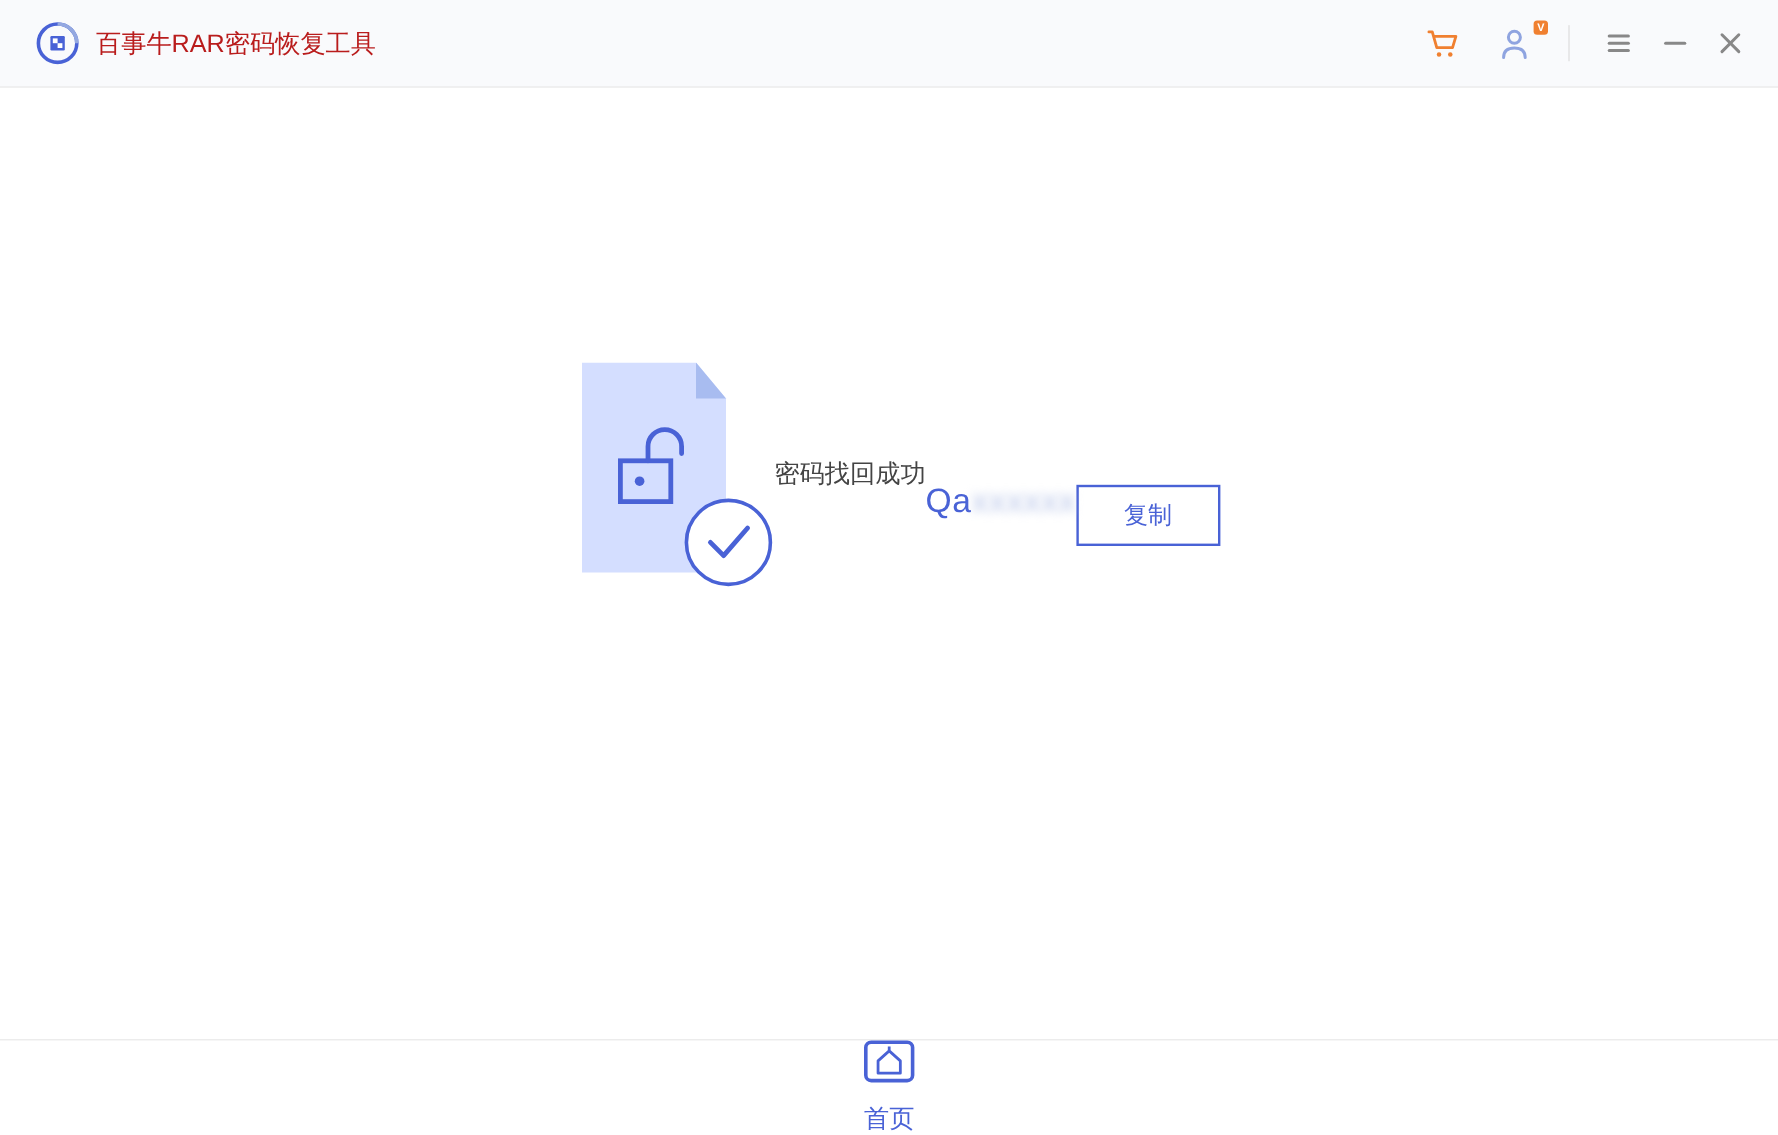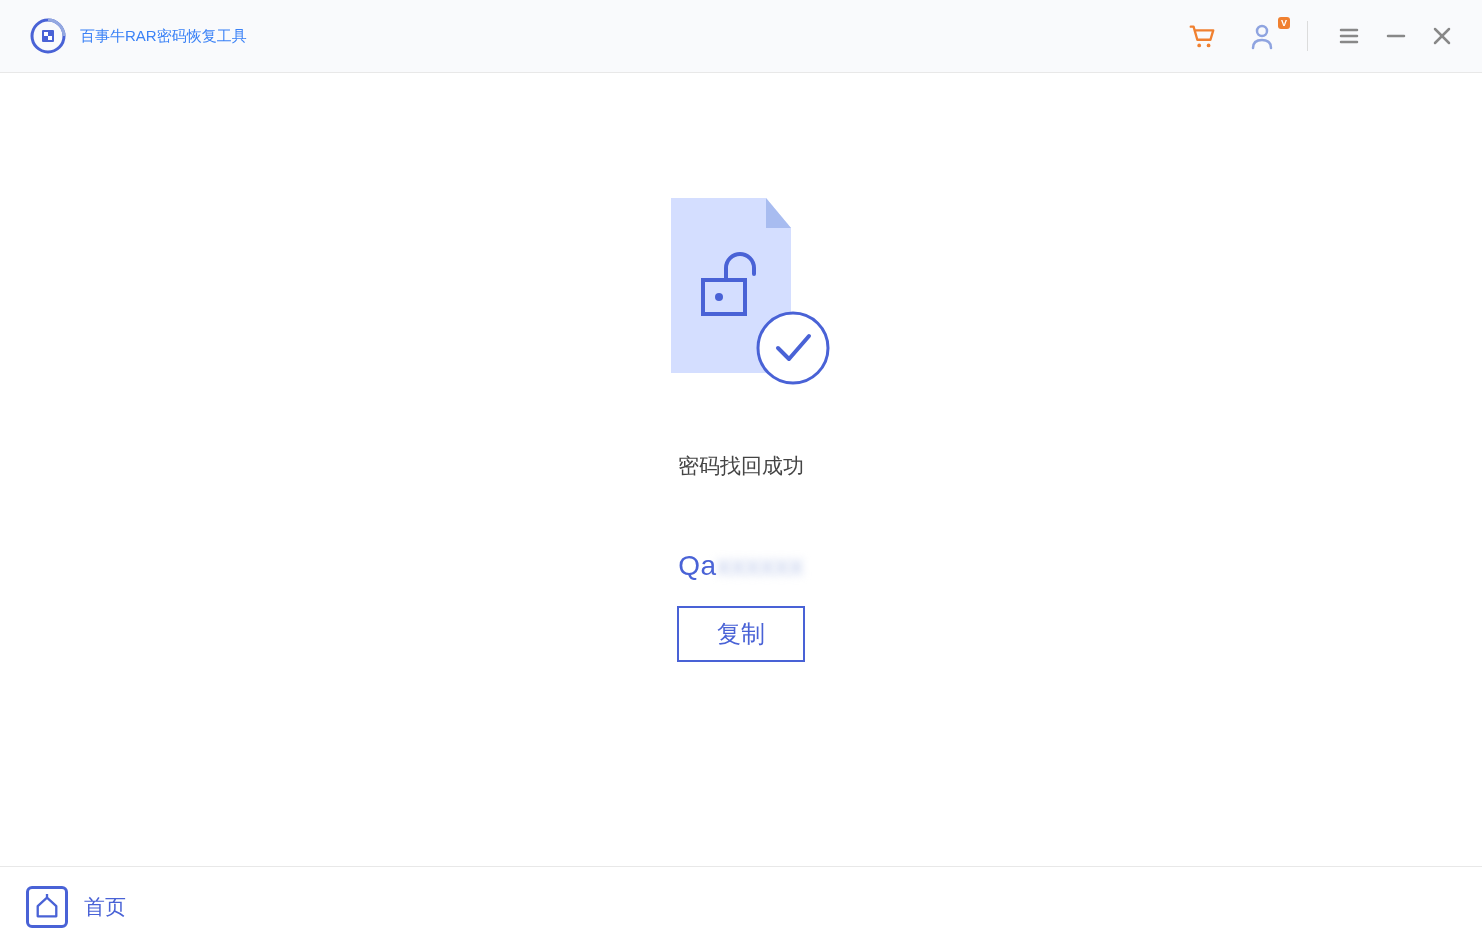--- a/index.html
+++ b/index.html
@@ -28,22 +28,22 @@
     .header-left {
       display: flex;
       align-items: center;
       gap: 14px;
     }
     .app-logo {
       width: 36px;
       height: 36px;
     }
     .app-title {
-      font-size: 15px;
-      color: #3b82f6;
+      font-size: 21px;
+      color: #b91c1c;
       font-weight: 400;
     }
     .header-right {
       display: flex;
       align-items: center;
       gap: 30px;
     }
     .header-icon {
       width: 30px;
       height: 30px;
@@ -64,21 +64,21 @@
     }
     .hamburger-icon, .minimize-icon, .close-icon {
       cursor: pointer;
       display: flex;
       align-items: center;
       justify-content: center;
     }
     .main {
       flex: 1;
       display: flex;
-      flex-direction: column;
+      flex-direction: row;
       align-items: center;
       justify-content: center;
       padding-bottom: 80px;
     }
     .file-icon-wrapper {
       position: relative;
       margin-bottom: 60px;
     }
     .status-message {
       font-size: 21px;
@@ -93,32 +93,33 @@
       letter-spacing: 0.5px;
     }
     .password-blur {
       color: #b8c5e8;
       filter: blur(4px);
     }
     .copy-button {
       border: 2px solid #4962d6;
       background: transparent;
       color: #4962d6;
-      font-size: 24px;
+      font-size: 20px;
       padding: 10px 38px;
       cursor: pointer;
       font-family: inherit;
     }
     .footer {
       height: 80px;
       border-top: 1px solid #e8e8e8;
       display: flex;
       align-items: center;
       padding: 0 26px;
       gap: 16px;
+      flex-direction: column;
     }
     .home-icon {
       width: 42px;
       height: 42px;
       border: 3px solid #4962d6;
       border-radius: 6px;
       display: flex;
       align-items: center;
       justify-content: center;
       cursor: pointer;

